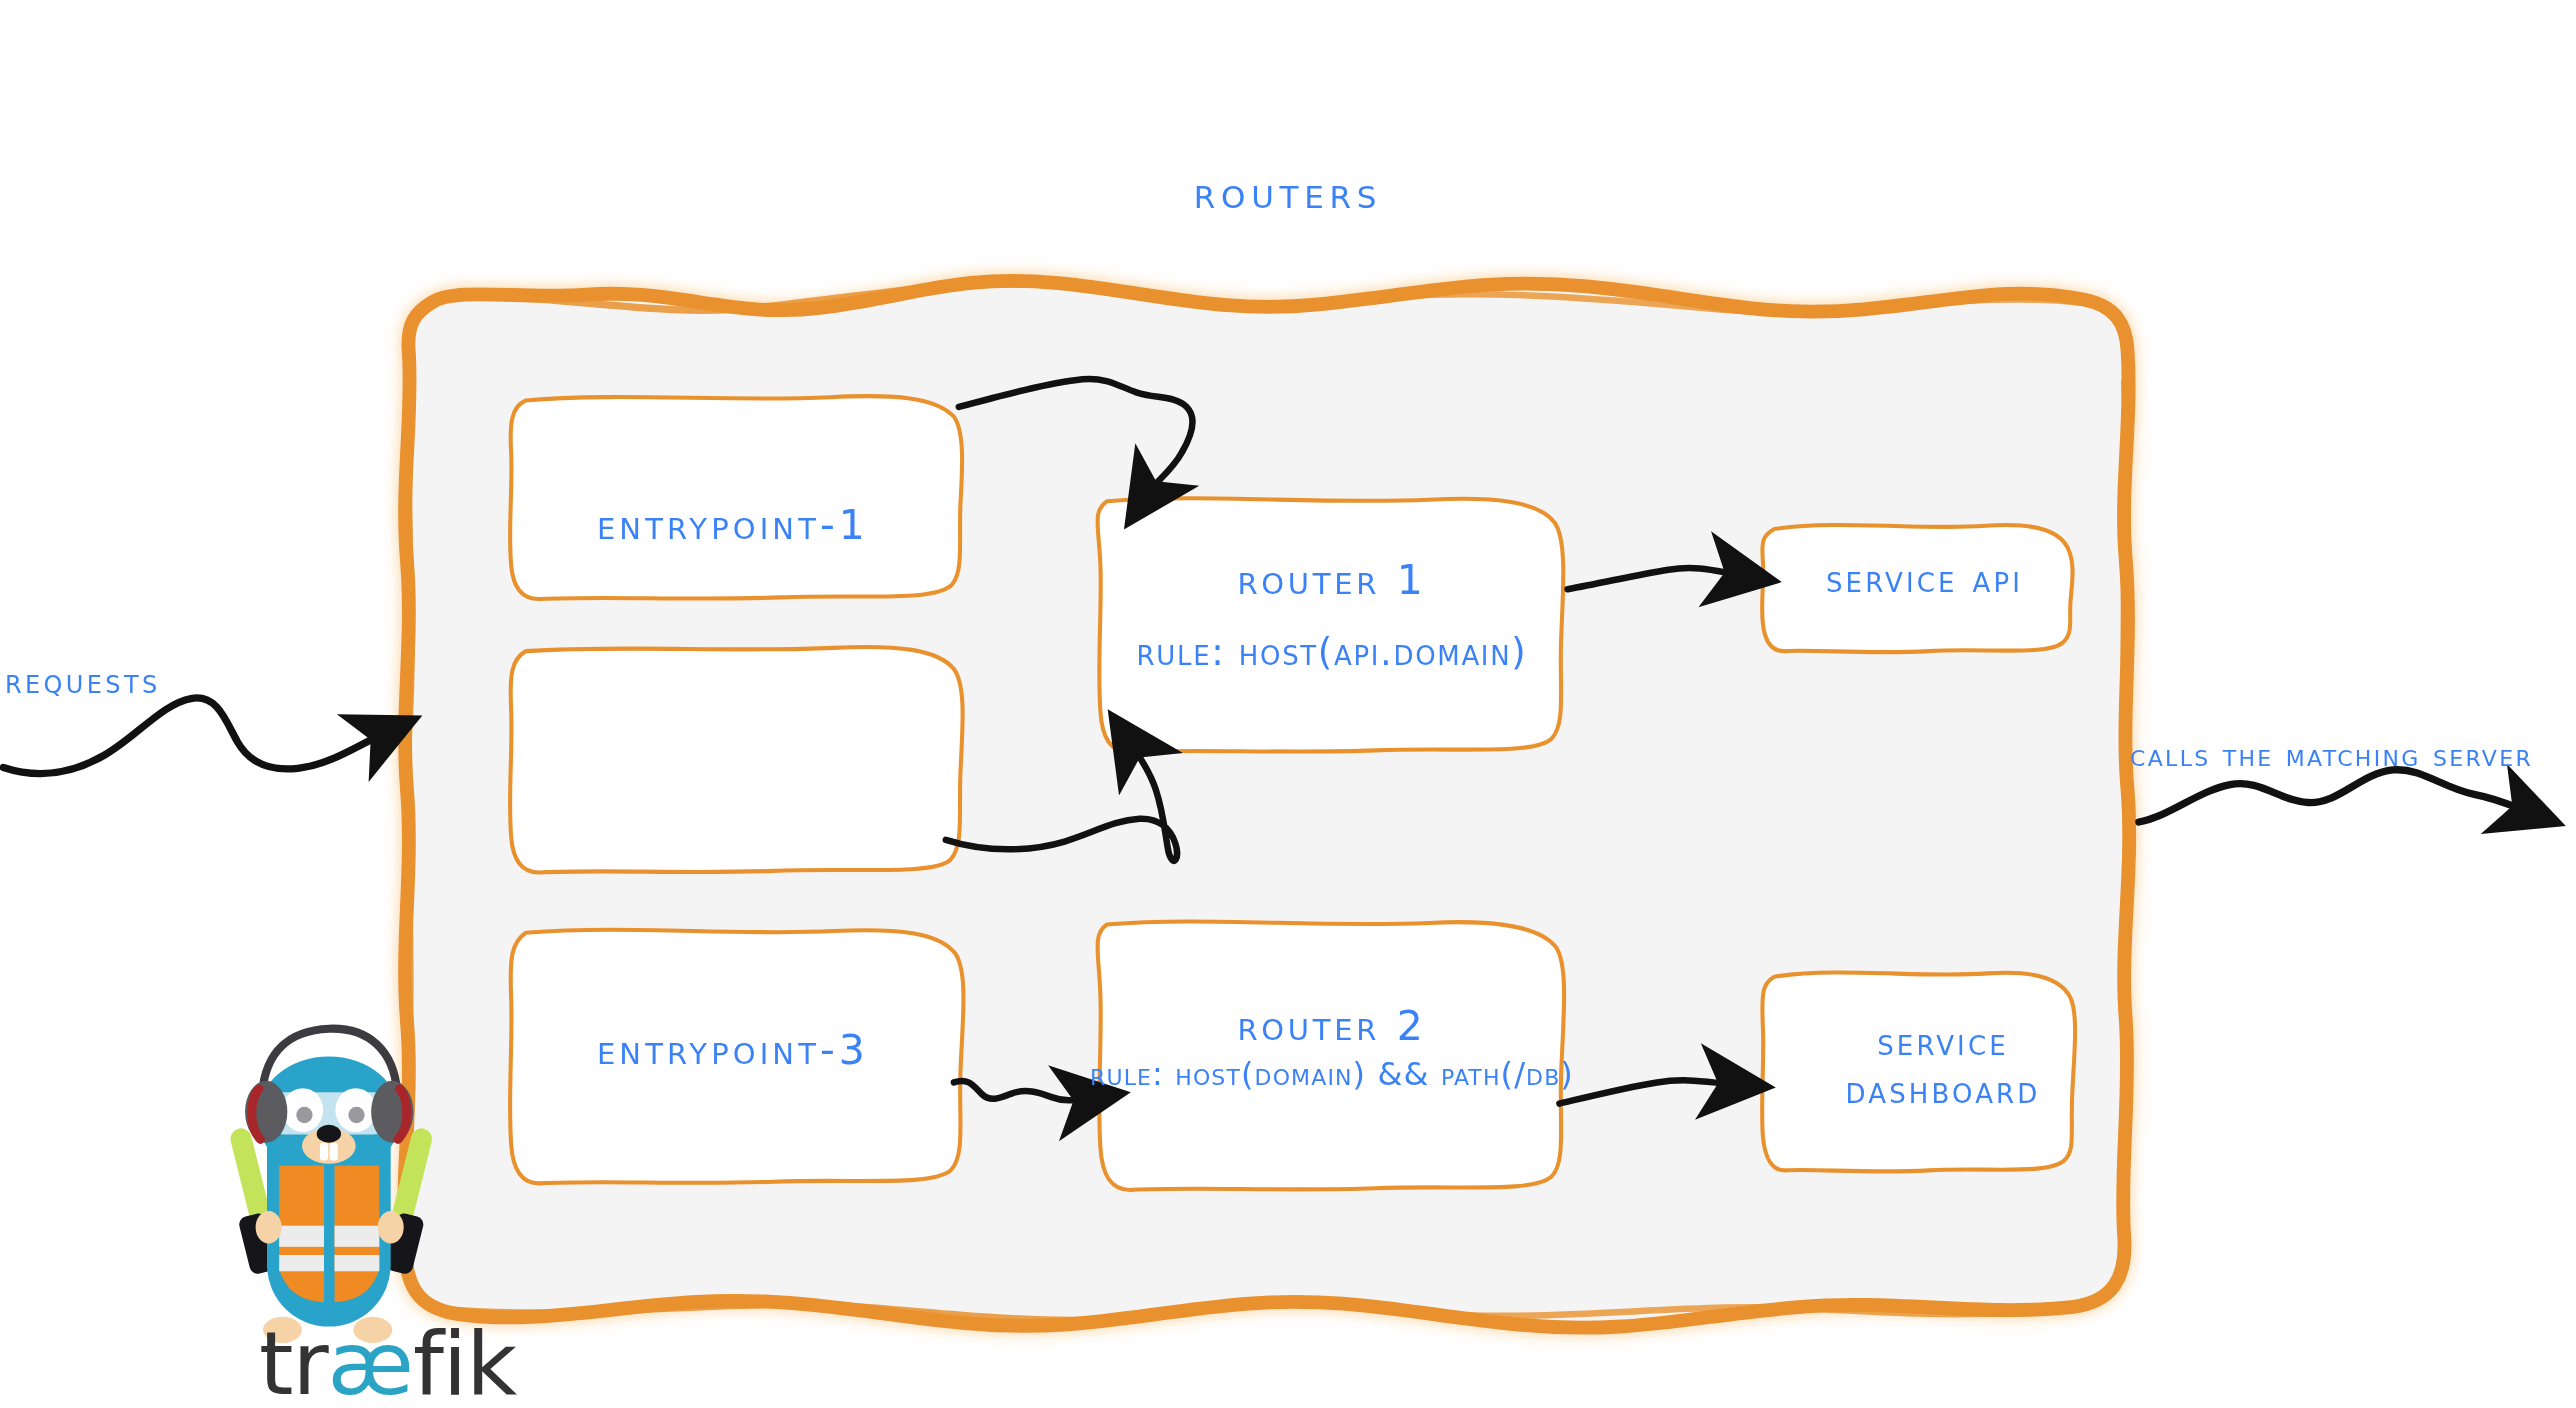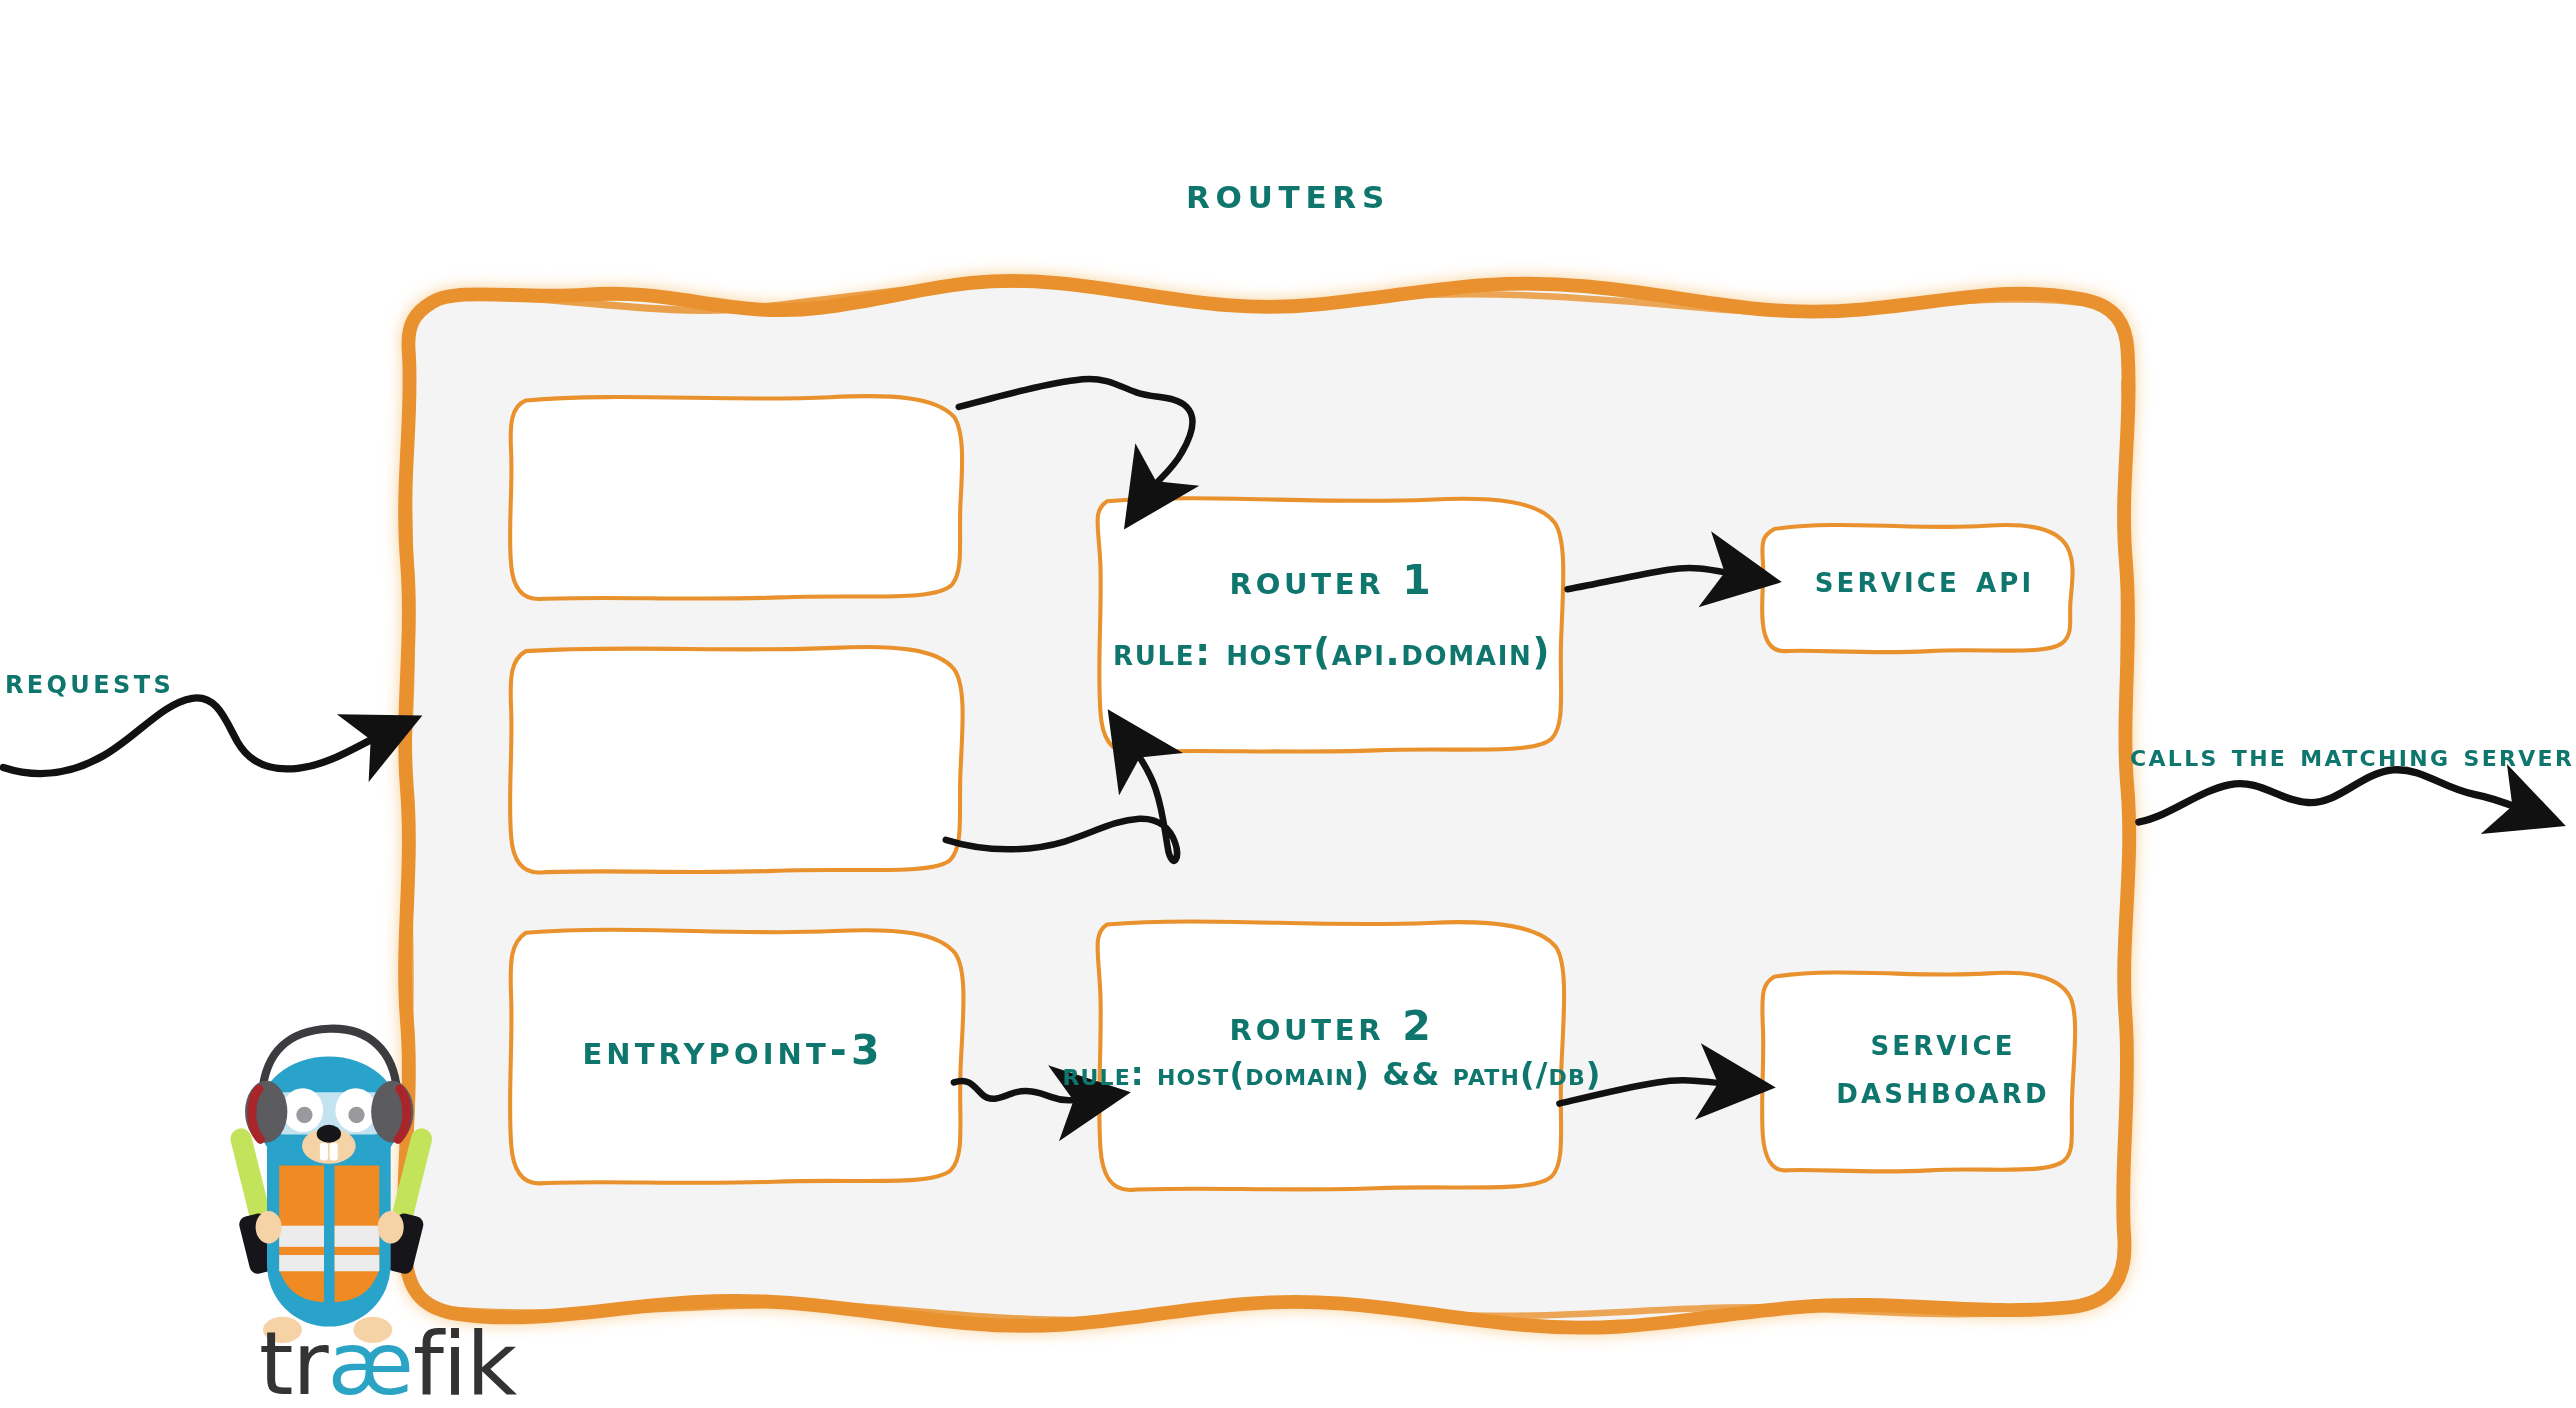--- a/index.html
+++ b/index.html
@@ -19,22 +19,22 @@
   #stage {
     position: absolute;
     left: 0; top: 0;
     width: 2576px;
     height: 1408px;
   }
 
   
   .hand {
     font-family: "DejaVu Sans", sans-serif;
-    font-weight: 700;
-    color: #0f766e;
+    font-weight: 400;
+    color: #3b82f6;
     letter-spacing: 0.06em;
     white-space: nowrap;
     font-variant: small-caps;
     text-transform: lowercase;
   }
 
   .txt {
     position: absolute;
     transform-origin: 50% 50%;
   }
@@ -311,20 +311,23 @@
       <ellipse cx="480" cy="1508" rx="16" ry="20" fill="#f6d3a6"></ellipse>
     </g>
   </svg>
 
   <div class="txt hand" id="title">Routers</div>
 
   <div class="txt hand" id="requests-label">Requests</div>
 
   <div class="txt hand" id="calls-label">Calls the matching server</div>
 
+  <div class="boxlabel" id="ep1-label">
+    <span class="hand ep-label">entrypoint-1</span>
+  </div>
   <div class="boxlabel" id="ep3-label">
     <span class="hand ep-label">entrypoint-3</span>
   </div>
 
   <div class="boxlabel" id="r1-label">
     <span class="hand router-title">Router 1</span>
     <span class="hand router-rule" style="margin-top:23px;">rule: Host(api.domain)</span>
   </div>
 
   <div class="boxlabel" id="r2-label">

